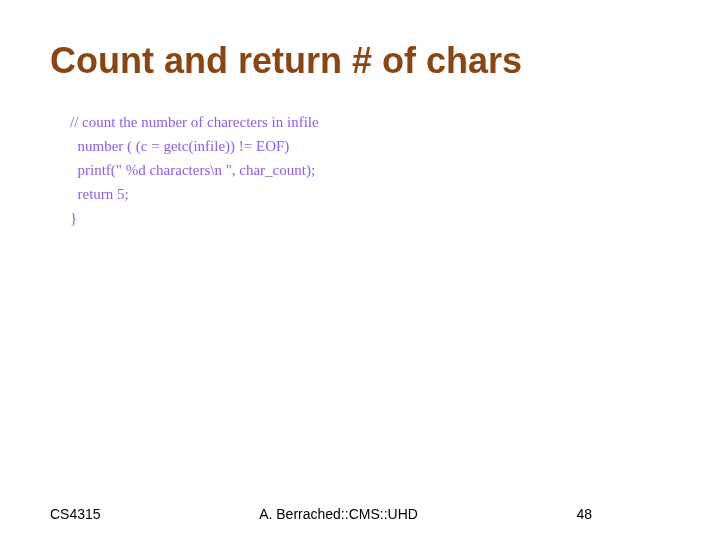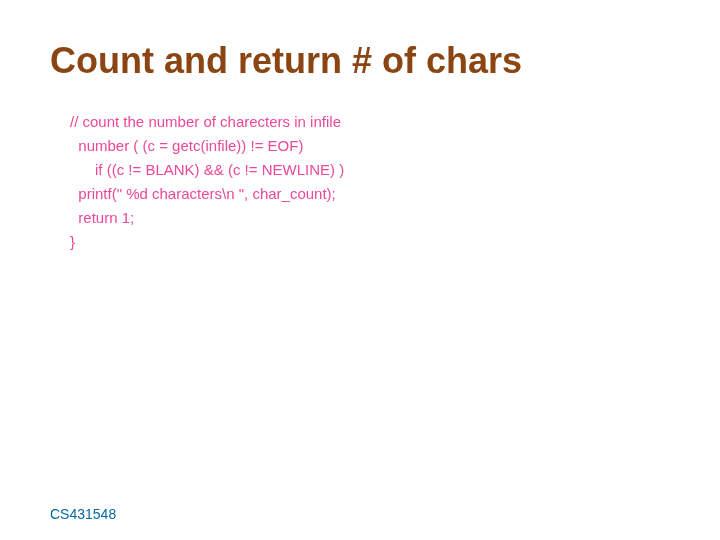--- a/index.html
+++ b/index.html
@@ -27,56 +27,57 @@
 
     .slide-title {
       font-size: 36px;
       font-weight: bold;
       color: #8B4513;
       margin-bottom: 28px;
       margin-top: 10px;
     }
 
     .code-block {
-      font-family: Liberation Sans, sans-serif;
+      font-family: Liberation Serif, serif;
       font-size: 15px;
-      color: #ec4899;
+      color: #8b5cf6;
       line-height: 1.6;
       margin-left: 20px;
     }
 
     .code-line {
       white-space: pre;
       display: block;
     }
 
     .footer {
       position: absolute;
       bottom: 18px;
       left: 0;
       right: 0;
       display: flex;
+      justify-content: space-between;
       padding: 0 50px;
       font-size: 14px;
-      color: #0369a1;
+      color: #000000;
     }
   </style>
 </head>
 <body>
 
 <div class="slide-container">
   <h1 class="slide-title">Count and return # of chars</h1>
 
   <div class="code-block">
     <span class="code-line">// count the number of charecters in infile</span>
     <span class="code-line">  number ( (c = getc(infile)) != EOF)</span>
-    <span class="code-line">      if ((c != BLANK) &amp;&amp; (c != NEWLINE) )</span>
     <span class="code-line"></span>
     <span class="code-line">  printf(" %d characters\n ", char_count);</span>
-    <span class="code-line">  return 1;</span>
+    <span class="code-line">  return 5;</span>
     <span class="code-line">}</span>
   </div>
 
   <div class="footer">
     <span>CS4315</span>
+    <span>A. Berrached::CMS::UHD</span>
     <span>48</span>
   </div>
 </div>
 
 </body></html>

